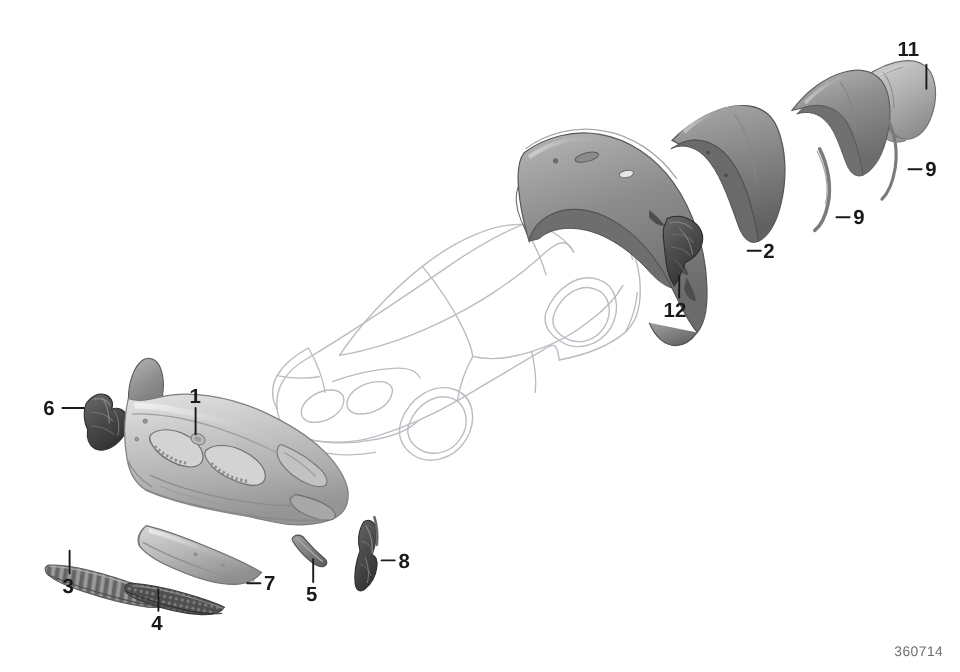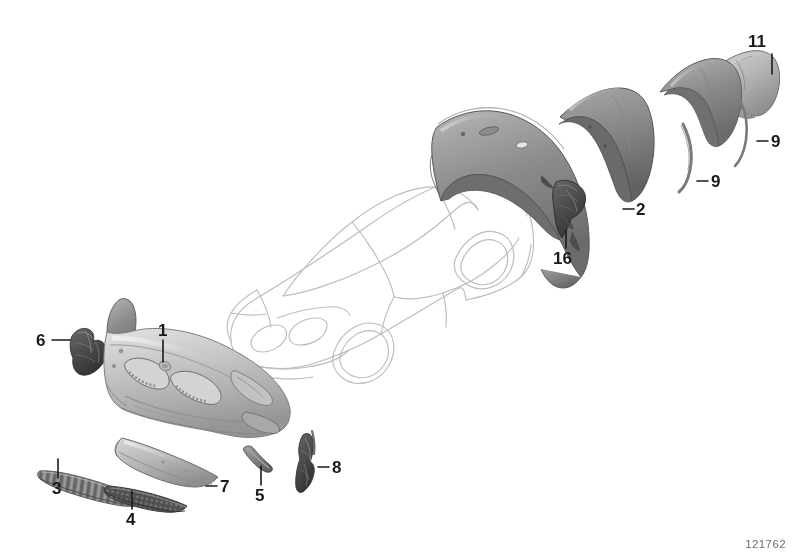--- a/index.html
+++ b/index.html
@@ -374,16 +374,16 @@
   <div class="callout" style="left:636px; top:201px;">2</div>
   <div class="callout" style="left:52px;  top:480px;">3</div>
   <div class="callout" style="left:126px; top:511px;">4</div>
   <div class="callout" style="left:255px; top:487px;">5</div>
   <div class="callout" style="left:36px;  top:332px;">6</div>
   <div class="callout" style="left:220px; top:478px;">7</div>
   <div class="callout" style="left:332px; top:459px;">8</div>
   <div class="callout" style="left:711px; top:173px;">9</div>
   <div class="callout" style="left:771px; top:133px;">9</div>
   <div class="callout" style="left:748px; top:33px;">11</div>
-  <div class="callout" style="left:553px; top:250px;">16</div>
-
-  <div class="diagram-id">121762</div>
+  <div class="callout" style="left:553px; top:250px;">12</div>
+
+  <div class="diagram-id">360714</div>
 </div>
 
 </body></html>

